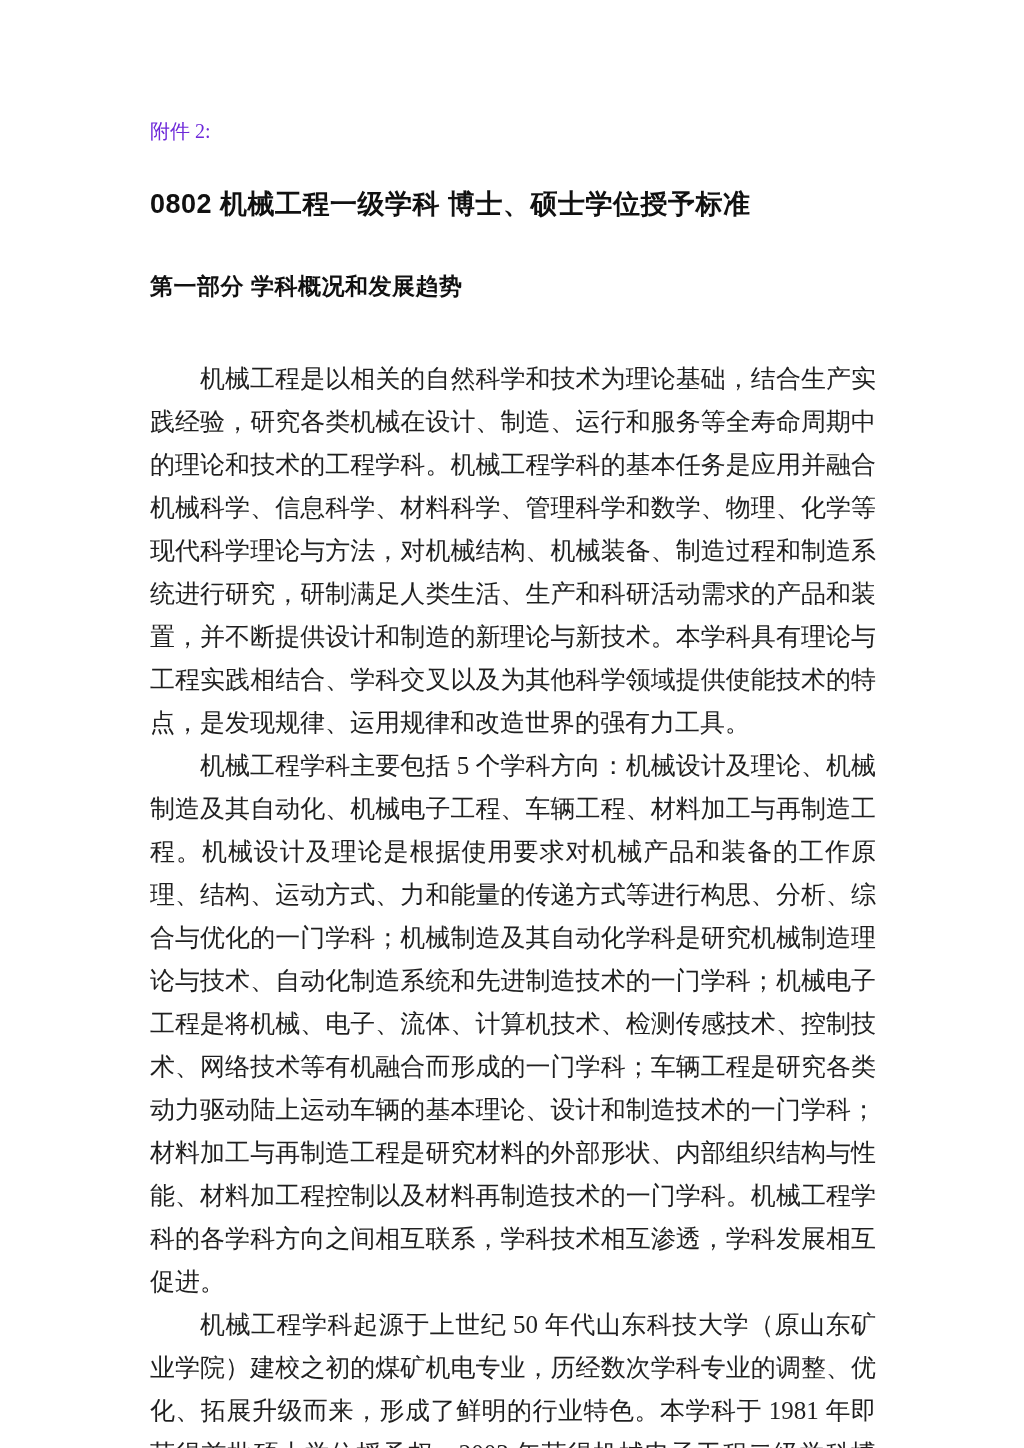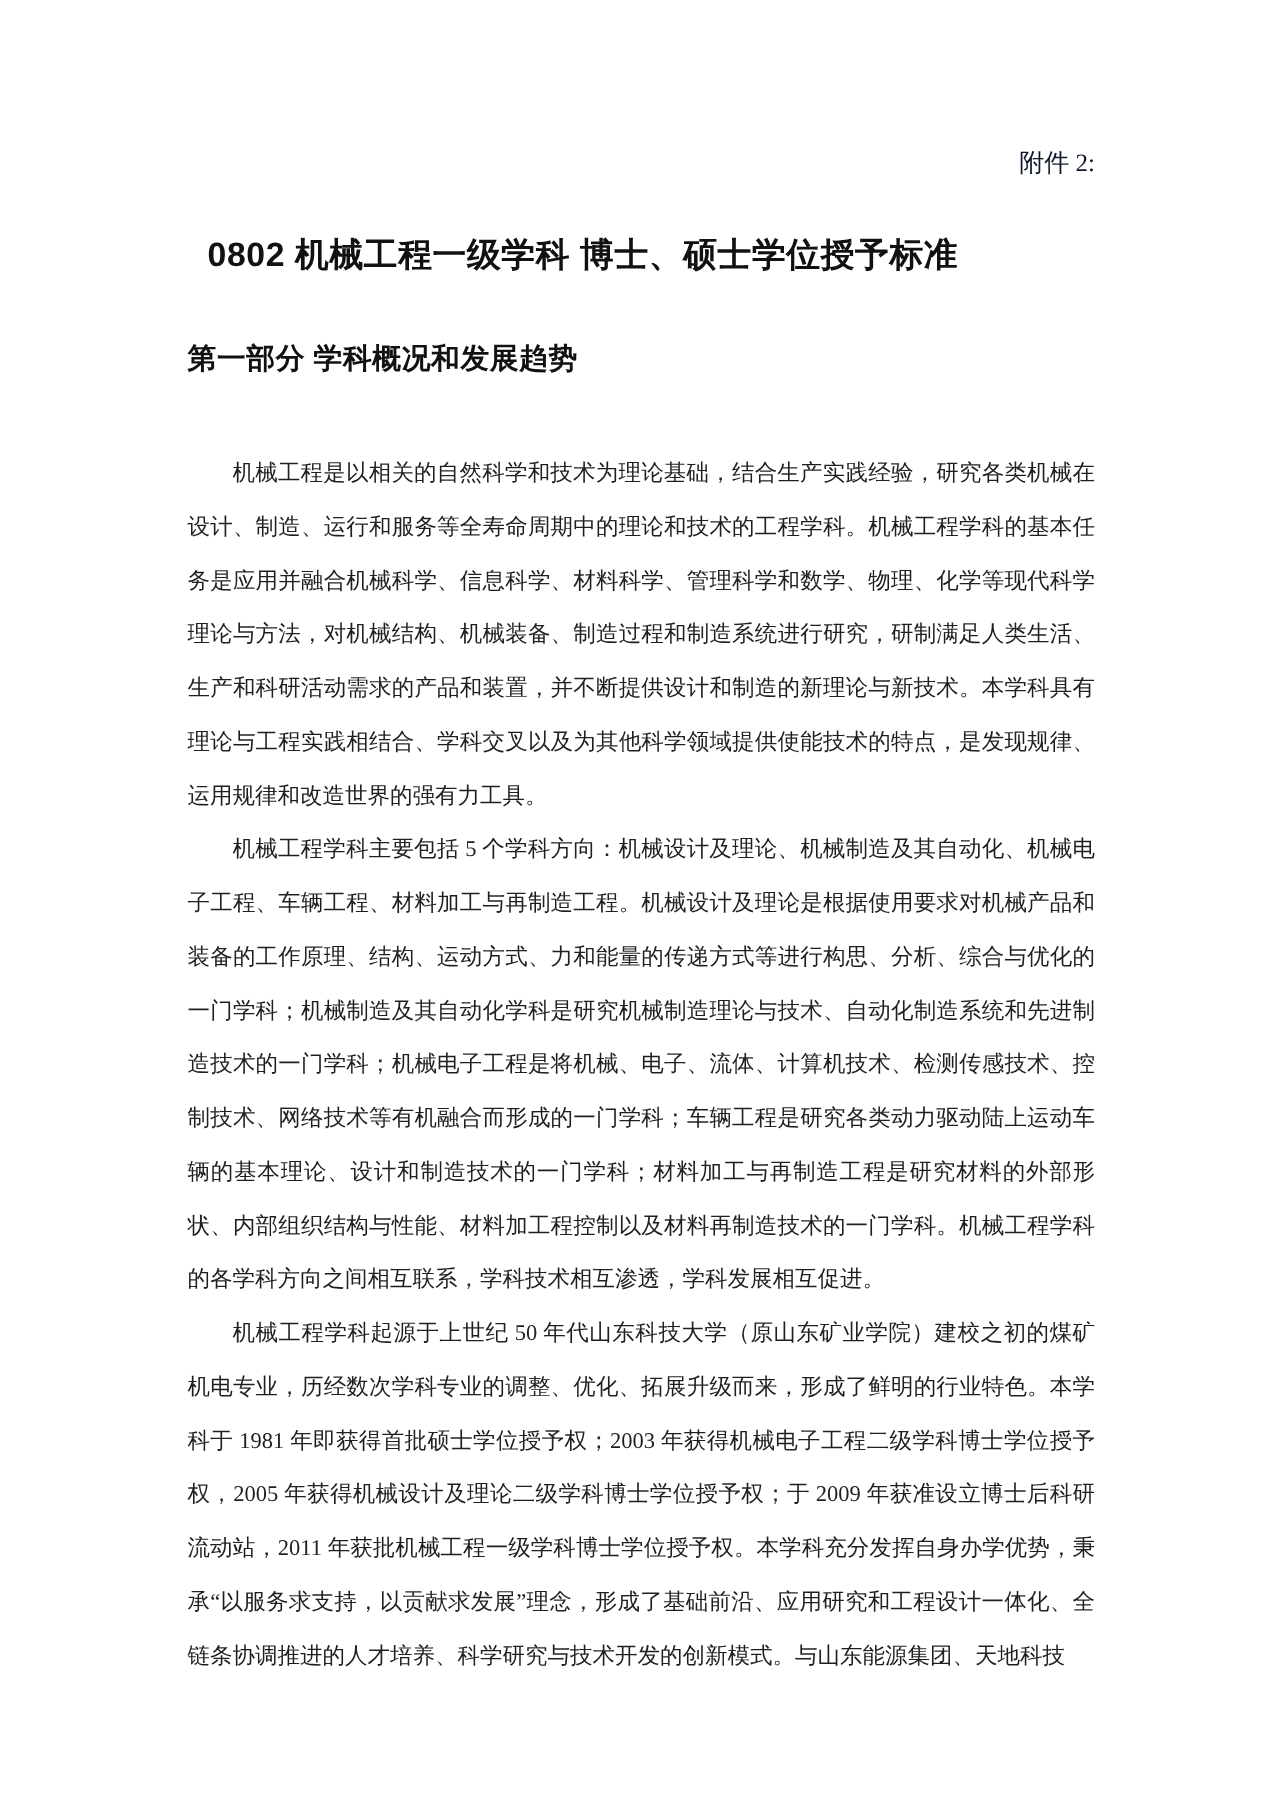--- a/index.html
+++ b/index.html
@@ -14,44 +14,43 @@
     background: #ffffff;
     box-sizing: border-box;
     padding: 118px 148px 0 150px;
     font-family: "Liberation Serif", "DejaVu Serif", serif;
     color: #1f1f1f;
     overflow: hidden;
   }
   .attachment-label {
     font-size: 20px;
     line-height: 26px;
-    color: #0f172a;
-    text-align: right;
+    color: #6d28d9;
   }
   .doc-title {
-    margin: 44px 0 0 16px;
+    margin: 44px 0 0 0;
     font-family: "Liberation Sans", "DejaVu Sans", sans-serif;
     font-weight: 700;
     font-size: 27px;
     line-height: 32px;
     color: #111111;
     letter-spacing: 0.5px;
   }
   .section-heading {
     margin: 52px 0 0 0;
     font-family: "Liberation Sans", "DejaVu Sans", sans-serif;
     font-weight: 700;
     font-size: 23px;
     line-height: 28px;
     color: #111111;
     letter-spacing: 0.5px;
   }
   .body-text {
     margin: 0;
-    font-size: 18px;
+    font-size: 25px;
     line-height: 43px;
     text-align: justify;
     text-justify: inter-ideograph;
     text-indent: 2em;
     color: #1f1f1f;
     word-break: break-all;
   }
   .body-text.first {
     margin-top: 57px;
   }

